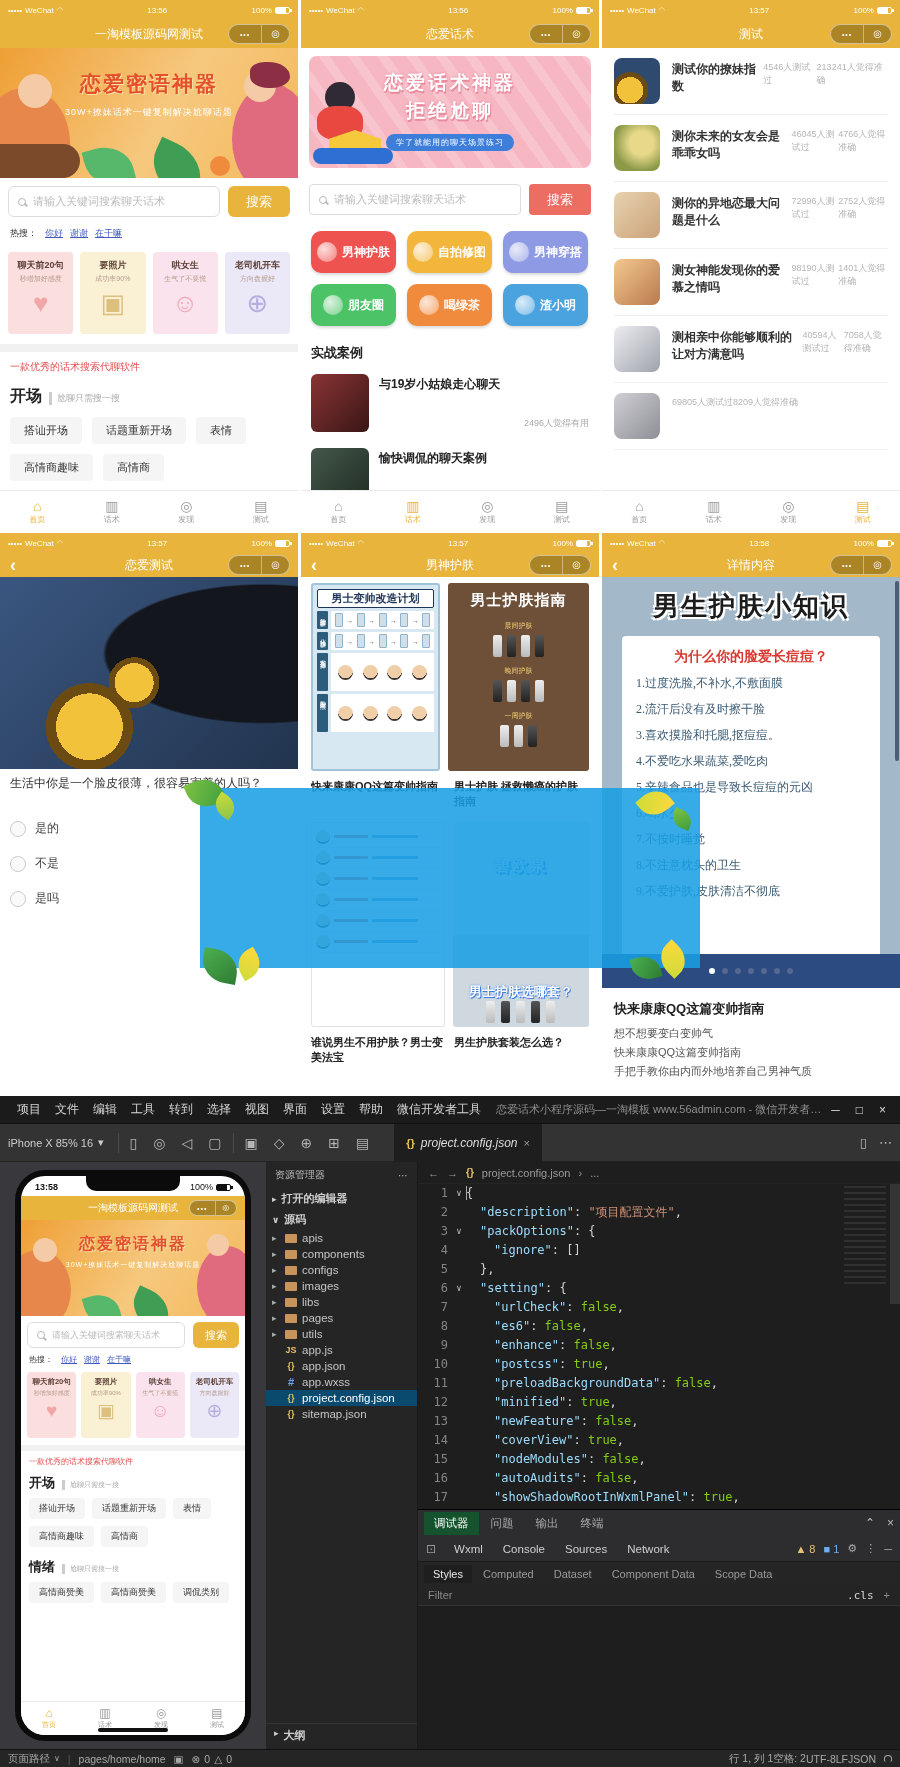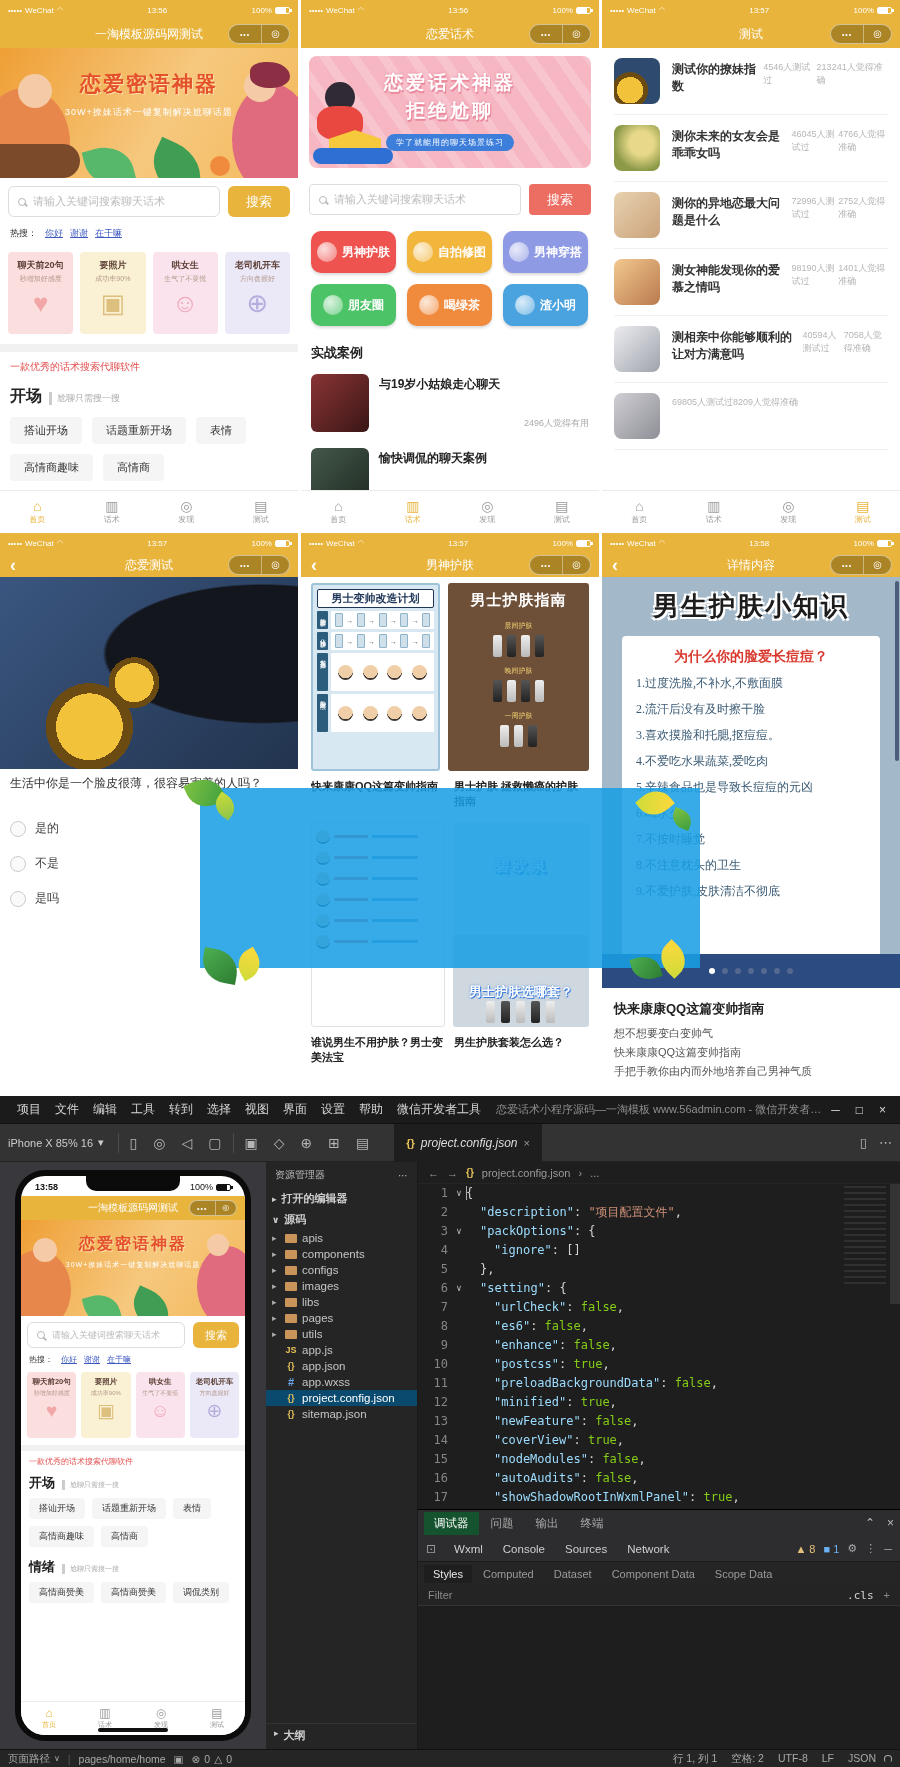--- a/index.html
+++ b/index.html
@@ -236,21 +236,21 @@
 .subtab{padding:3px 9px;color:#9a9a9a;font-size:11px;cursor:pointer}
 .subtab.active{color:#e8e8e8;background:#1e1e1e}
 .filterrow{height:21px;display:flex;align-items:center;padding:0 10px;background:#242424;border-bottom:1px solid #333;color:#8a8a8a;font-size:11px}
 .filterrow .cls{margin-left:auto;color:#d4d4d4;font-family:"DejaVu Sans Mono",monospace;font-size:11px}
 .filterrow .plus{color:#8a8a8a;margin-left:10px}
 
 
 .statusbar{position:absolute;left:0;right:0;bottom:0;height:18px;background:#252526;border-top:1px solid #111;display:flex;align-items:center;padding:0 8px;font-size:10.5px;color:#a9a9a9;gap:8px}
 .statusbar .seg{display:flex;gap:4px;align-items:center;cursor:pointer}
 .statusbar .div{color:#555}
-.statusbar .right{margin-left:auto;display:flex;gap:14px;align-items:flex-start}
+.statusbar .right{margin-left:auto;display:flex;align-items:center}
 .belli{display:inline-block;width:8px;height:7px;border:1px solid #a9a9a9;border-bottom:none;border-radius:50% 50% 2px 2px}
 </style>
 </head>
 <body>
 
 <div id="canvas">
 
   <section class="phone" style="left:0;top:0;height:533px">
     <div class="status">
       <span class="sl">

